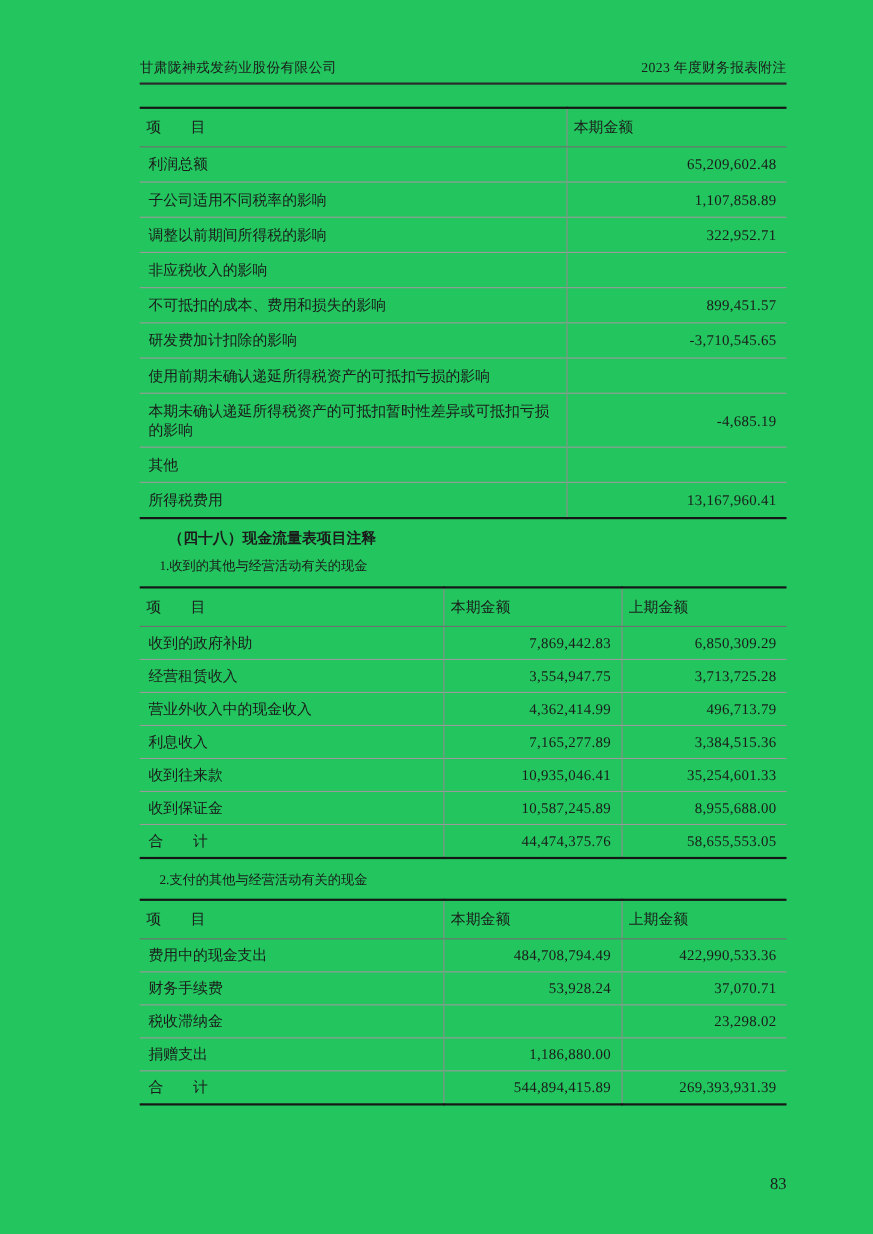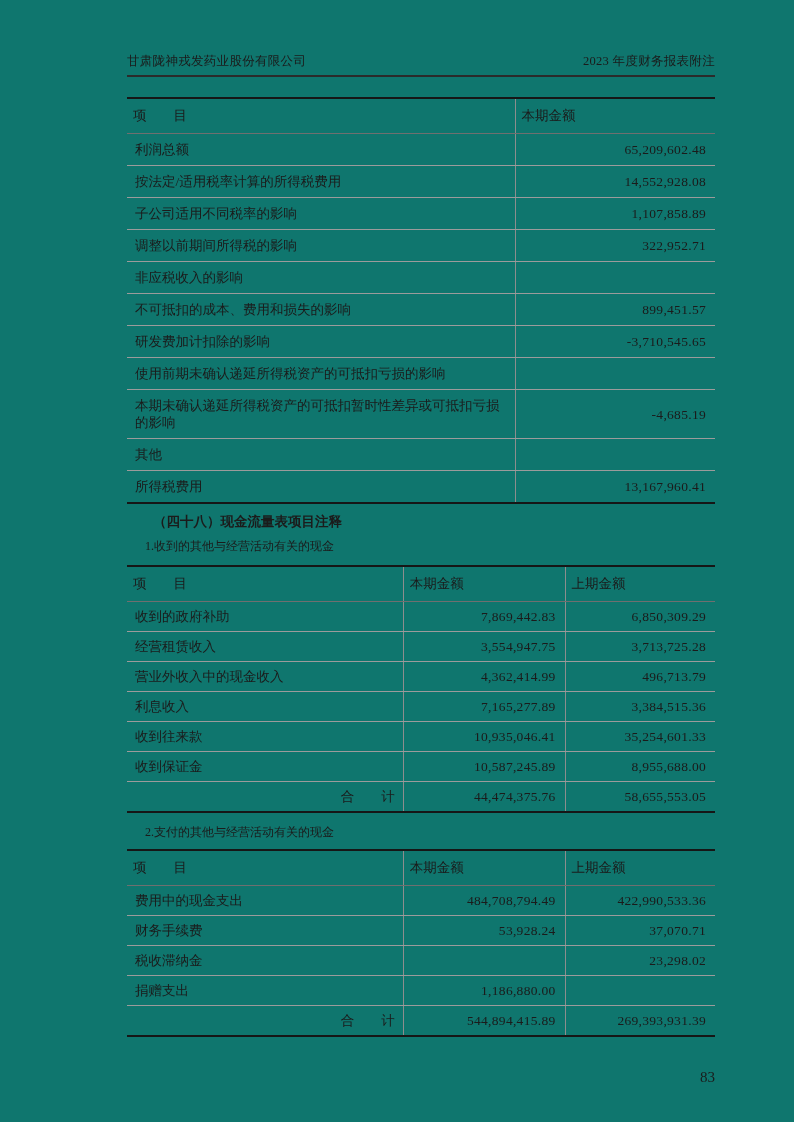--- a/index.html
+++ b/index.html
@@ -4,21 +4,21 @@
 <style>
   html, body {
     margin: 0;
     padding: 0;
     background: #ffffff;
   }
   .page {
     position: relative;
     width: 794px;
     height: 1122px;
-    background: #0f766e;
+    background: #22c55e;
     color: #1b1b1b;
     font-family: "Liberation Serif", "DejaVu Serif", serif;
     overflow: hidden;
   }
   
   .doc-header {
     position: absolute;
     top: 53px;
     left: 127px;
     width: 588px;
@@ -57,21 +57,21 @@
     line-height: 17px;
   }
   th + th, td + td { border-left: 1px solid #8d8d8d; }
   td.c-item { text-align: left; padding: 7px 8px; font-family: Liberation Serif, serif; }
   td.c-num  {
     text-align: right;
     padding: 7px 9px;
     letter-spacing: 0.3px;
     white-space: nowrap;
   }
-  tr[data-name="total-row"] td.c-item { text-align: right; }
+  tr[data-name="total-row"] td.c-item { text-align: left; }
   .t-compact td { padding-top: 6px; padding-bottom: 6px; }
   
   .section-heading {
     font-weight: bold;
     font-size: 13.5px;
     margin: 9px 0 0 26px;
     line-height: 18px;
   }
   .subsection {
     font-size: 12px;
@@ -113,24 +113,20 @@
       <thead>
           <tr data-name="table-header-row">
             <th data-name="column-header">项　　目</th>
             <th data-name="column-header">本期金额</th>
           </tr>
         </thead>
       <tbody>
           <tr data-name="table-row">
             <td class="c-item" data-name="item-cell">利润总额</td>
             <td class="c-num" data-name="amount-cell">65,209,602.48</td>
-          </tr>
-          <tr data-name="table-row">
-            <td class="c-item" data-name="item-cell">按法定/适用税率计算的所得税费用</td>
-            <td class="c-num" data-name="amount-cell">14,552,928.08</td>
           </tr>
           <tr data-name="table-row">
             <td class="c-item" data-name="item-cell">子公司适用不同税率的影响</td>
             <td class="c-num" data-name="amount-cell">1,107,858.89</td>
           </tr>
           <tr data-name="table-row">
             <td class="c-item" data-name="item-cell">调整以前期间所得税的影响</td>
             <td class="c-num" data-name="amount-cell">322,952.71</td>
           </tr>
           <tr data-name="table-row">

